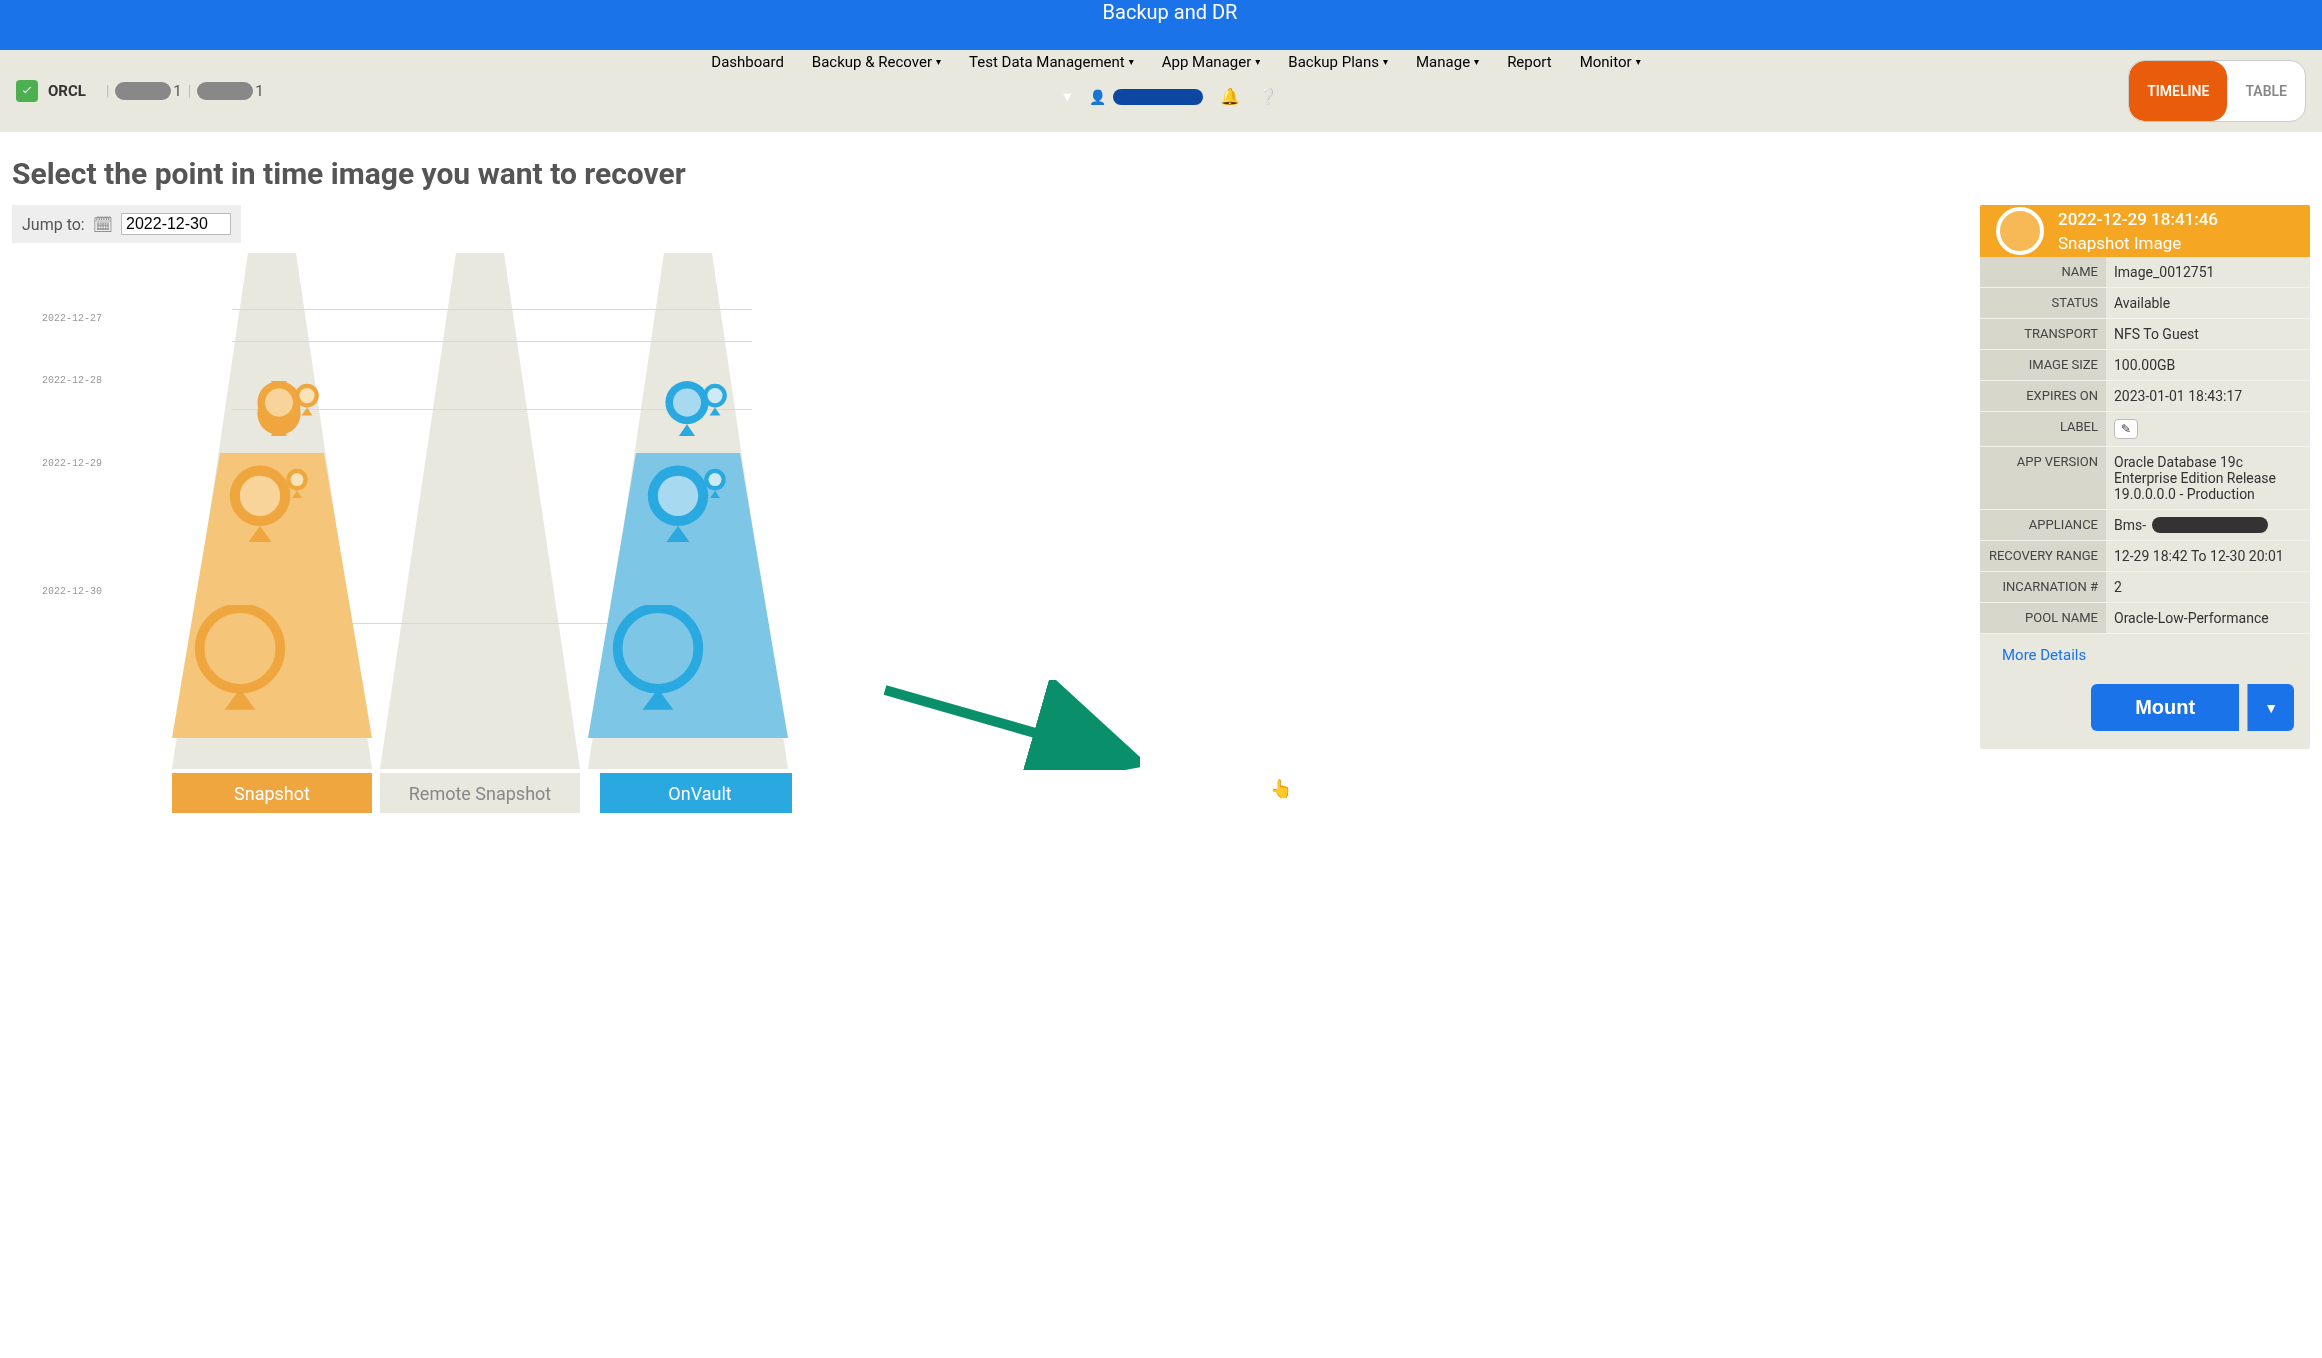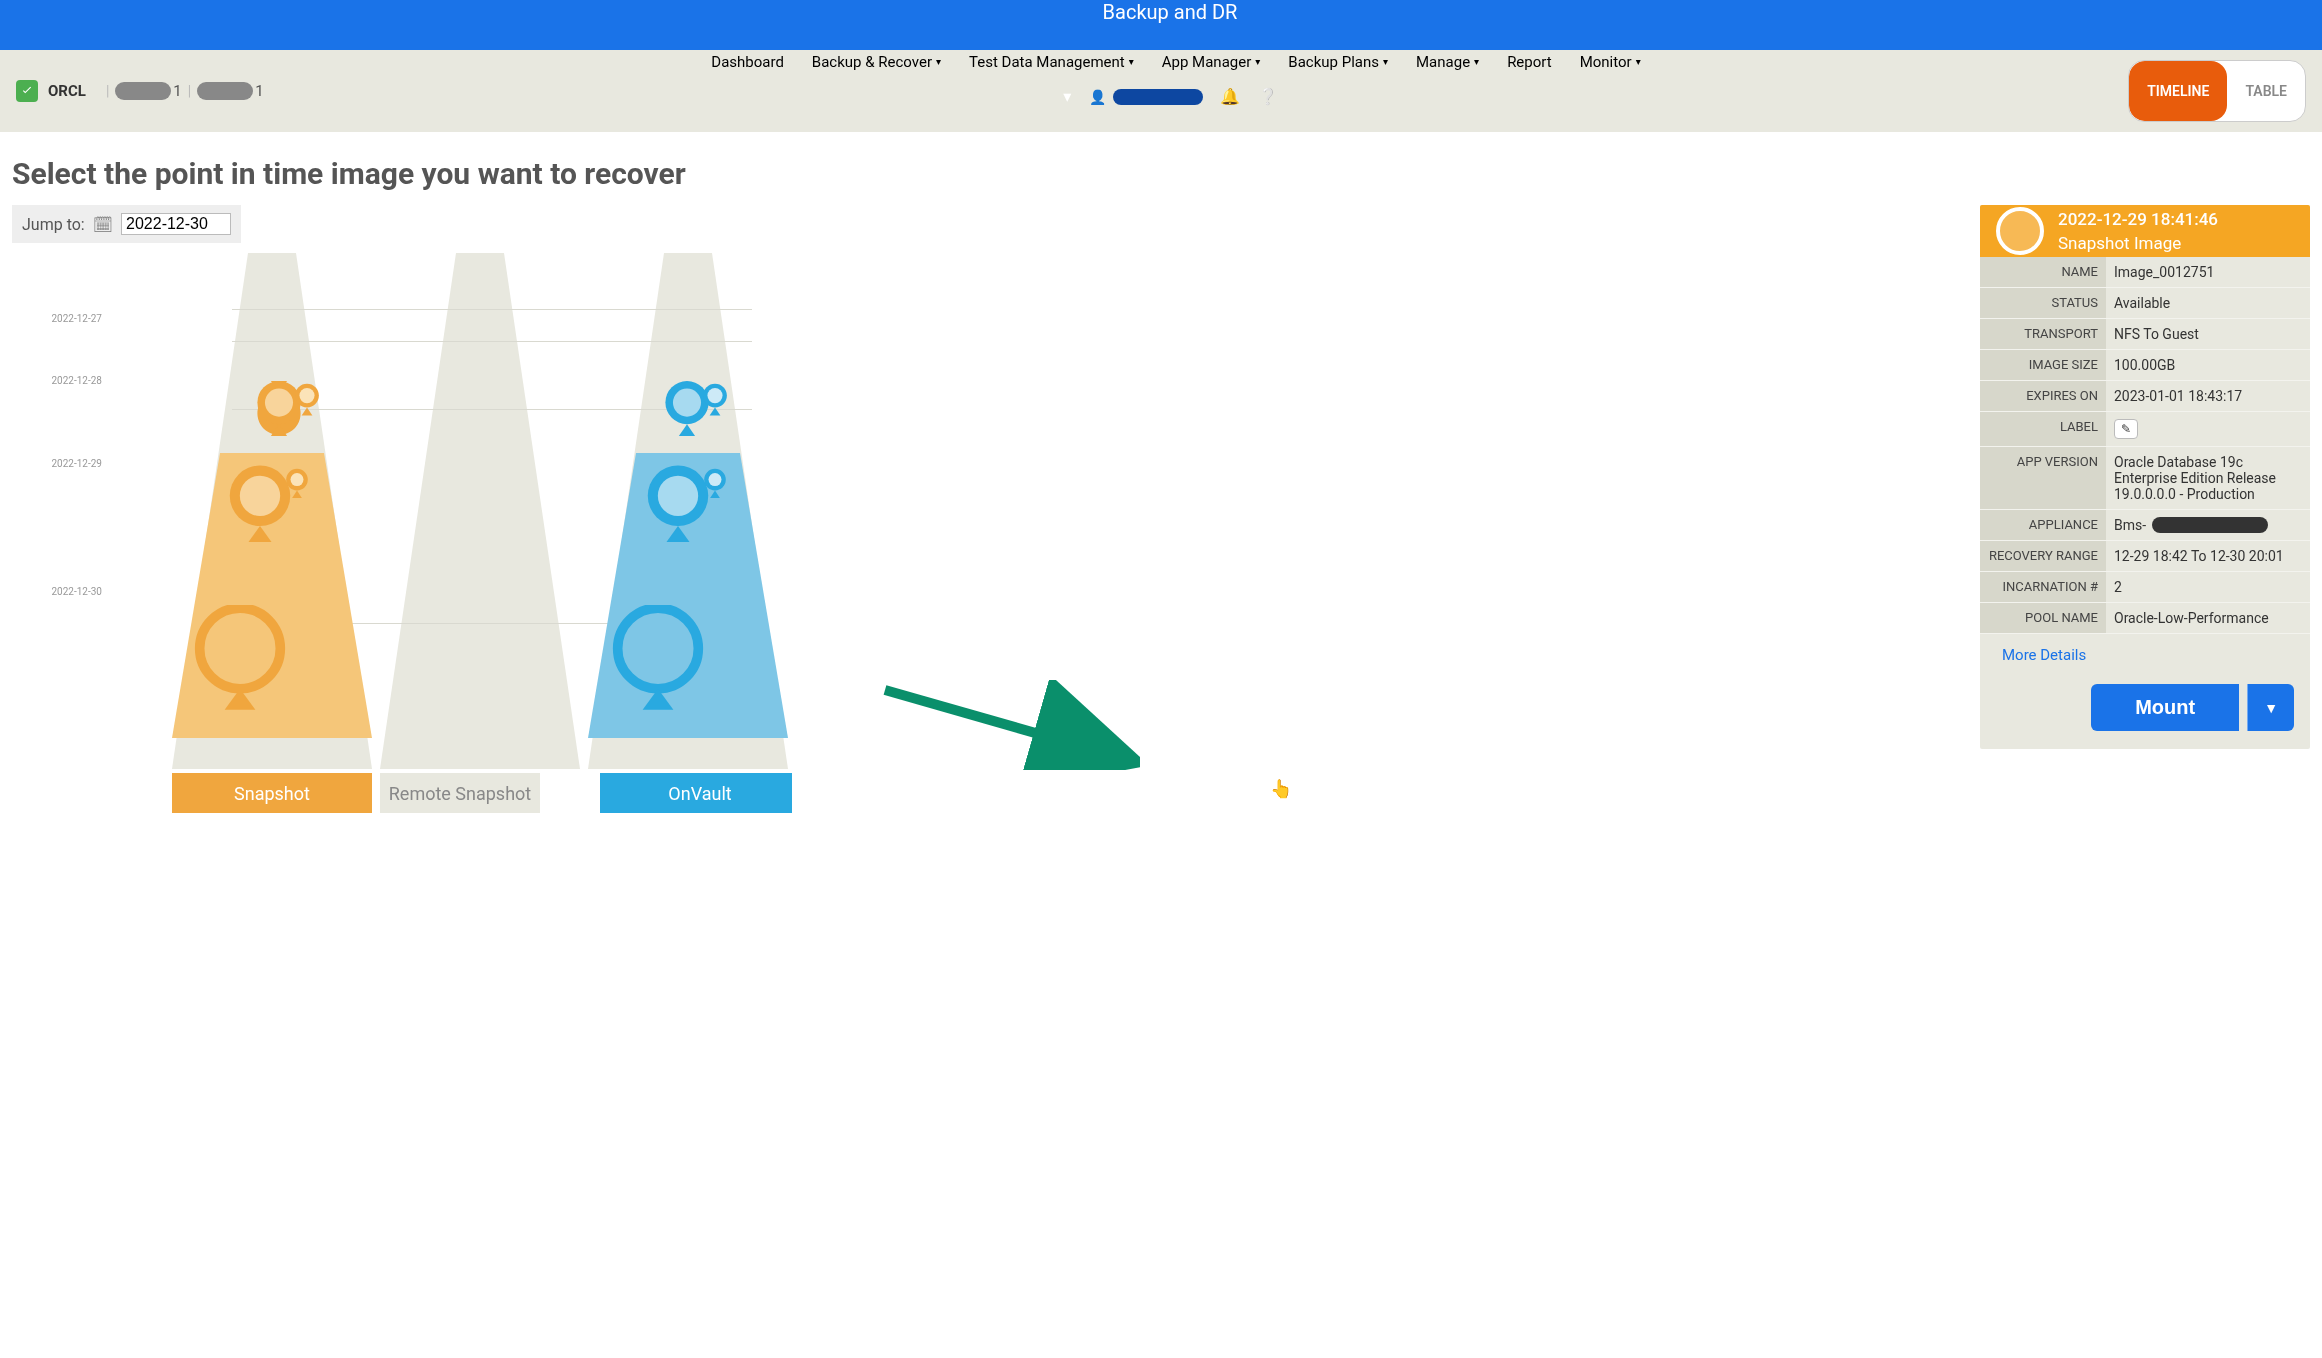--- a/index.html
+++ b/index.html
@@ -39,21 +39,21 @@
 
 
 .main { display:flex; padding: 0 12px 20px 12px; gap: 20px; align-items:flex-start;}
 
 
 .jump { background:#eee; padding:8px 10px; display:inline-flex; align-items:center; gap:8px; font-size:16px; color:#555;}
 .jump input { font-size:16px; padding:1px 4px; width:110px; border:1px solid #bbb; }
 .cal { font-size:16px; color:#777; }
 .tlwrap { position:relative; height: 560px; margin-top:10px; }
 .datecol { position:absolute; left:0; top:0; width: 90px; }
-.datecol div { position:absolute; right:0; font-size:10px; color:#999; text-align:right; width:100%;}
+.datecol div { position:absolute; right:0; font-size:10px; color:#999; text-align:right; width:100%;font-family:Liberation Mono, monospace;}
 .d1{top:60px;} .d2{top:122px; font-size:11px;} .d3{top:205px; font-size:12px;} .d4{top:333px; font-size:13px;}
 
 .lanes { position:absolute; left: 100px; right: 0; top: 0; bottom: 0; overflow:hidden;}
 
 .lane-bg { position:absolute; top:0; bottom:44px; background:#e8e8df; }
 .snap-bg { left:60px; width:200px; clip-path: polygon(38% 0, 62% 0, 100% 100%, 0 100%); }
 .remote-bg{ left:268px; width:200px; clip-path: polygon(38% 0, 62% 0, 100% 100%, 0 100%); }
 .onv-bg  { left:476px; width:200px; clip-path: polygon(38% 0, 62% 0, 100% 100%, 0 100%); }
 
 
@@ -63,21 +63,21 @@
 
 .mk { position:absolute; }
 .mk svg { display:block; }
 .mk.small svg { width:54px; height:60px; }
 .mk.med svg { width:72px; height:80px; }
 .mk.big svg { width:96px; height:106px; }
 
 
 .laneft { position:absolute; bottom:0; height:40px; display:flex; align-items:center; justify-content:center; color:#fff; font-size:18px; }
 .laneft.snap { left:60px; width:200px; background:#f0a63e; }
-.laneft.remote{left:268px; width:160px; background:#e8e8df; color:#888;}
+.laneft.remote{left:268px; width:200px; background:#e8e8df; color:#888;}
 .laneft.onv { left:488px; width:200px; background:#29a9e0; }
 
 
 .gridline { position:absolute; left:120px; right:40px; height:1px; background:#d9d9d0; }
 .gl1{top:56px;} .gl2{top:88px;} .gl3{top:156px;} .gl4{top:370px;}
 
 
 .rightcol { width: 330px; margin-left:auto; }
 
 

